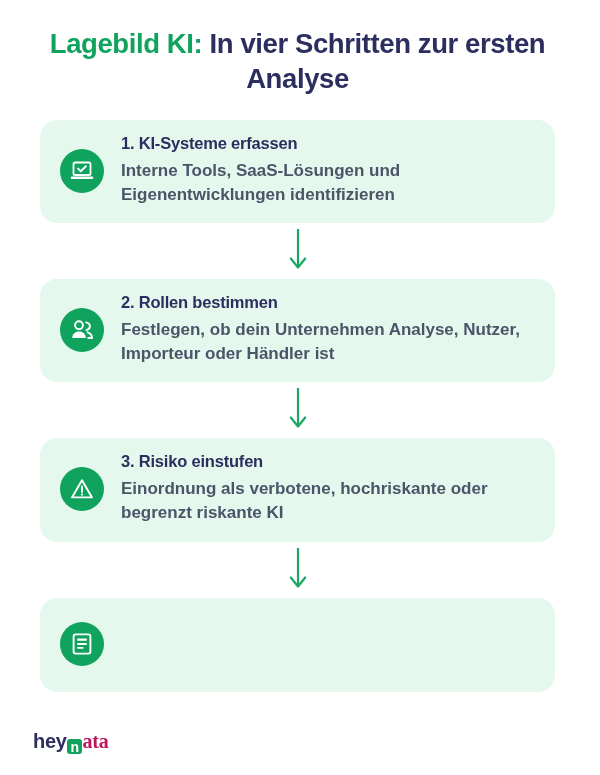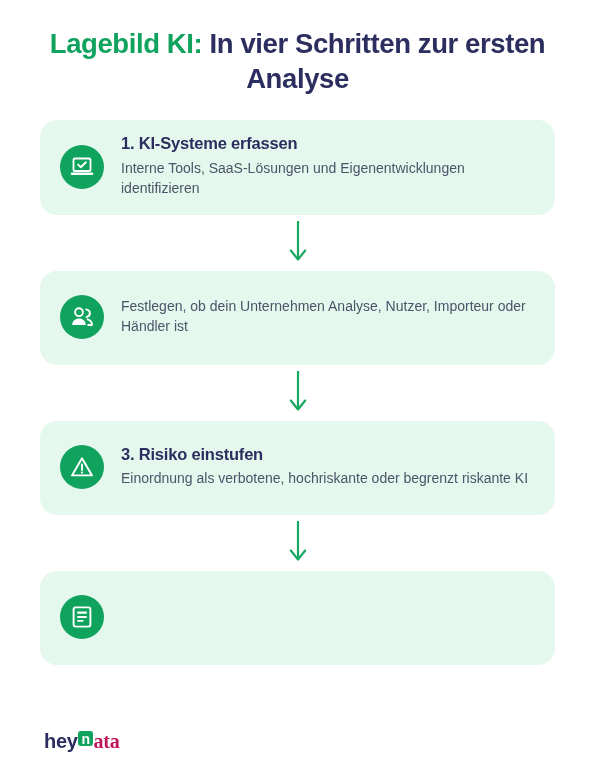--- a/index.html
+++ b/index.html
@@ -79,47 +79,46 @@
   .card-title {
     font-size: 16.5px;
     font-weight: 700;
     color: #2B2E5E;
     letter-spacing: -0.2px;
     margin: 0 0 5px 0;
     line-height: 1.2;
   }
 
   .card-desc {
-    font-size: 14px;
+    font-size: 17px;
     line-height: 1.42;
     color: #4A5568;
     margin: 0;
-    font-weight: 400;
+    font-weight: 700;
   }
 
   
   .arrow {
     height: 56px;
     display: flex;
     align-items: center;
     justify-content: center;
   }
   .arrow svg { display: block; }
 
   
   .logo {
     position: absolute;
     left: 33px;
     bottom: 22px;
     display: flex;
-    align-items: flex-start;
+    align-items: flex-end;
     font-size: 20px;
     font-weight: 600;
     letter-spacing: -0.3px;
-    margin-left: 11px;
   }
   .logo-hey { color: #2B2E5E; }
   .logo-n {
     display: inline-flex;
     align-items: center;
     justify-content: center;
     background: #10A35E;
     color: #ffffff;
     width: 15px;
     height: 15px;
@@ -168,20 +167,21 @@
     <div class="card">
       <div class="card-icon">
         <svg width="26" height="26" viewBox="0 0 26 26" aria-hidden="true">
           <circle cx="10" cy="8.2" r="3.9" fill="none" stroke="#ffffff" stroke-width="1.9"></circle>
           <path d="M3.2 21 C3.2 16.9 6.3 14.4 10 14.4 C13.7 14.4 16.8 16.9 16.8 21 Z" fill="#ffffff"></path>
           <path d="M17.2 5.4 C19.4 5.9 20.9 7.4 20.9 9.3 C20.9 11.1 19.5 12.6 17.4 13.1" fill="none" stroke="#ffffff" stroke-width="1.9" stroke-linecap="round"></path>
           <path d="M18.6 15.3 C21.3 16.2 23 18.3 23 21 L19.2 21" fill="none" stroke="#ffffff" stroke-width="1.9" stroke-linecap="round" stroke-linejoin="round"></path>
         </svg>
       </div>
       <div class="card-body">
+        <p class="card-title">2. Rollen bestimmen</p>
         <p class="card-desc">Festlegen, ob dein Unternehmen Analyse, Nutzer, Importeur oder Händler ist</p>
       </div>
     </div>
 
     <div class="arrow">
       <svg width="22" height="44" viewBox="0 0 22 44" aria-hidden="true">
         <line x1="11" y1="0" x2="11" y2="36" stroke="#19A862" stroke-width="2.2" stroke-linecap="round"></line>
         <path d="M3.8 29.5 L11 38.5 L18.2 29.5" fill="none" stroke="#19A862" stroke-width="2.2" stroke-linecap="round" stroke-linejoin="round"></path>
       </svg>
     </div>

